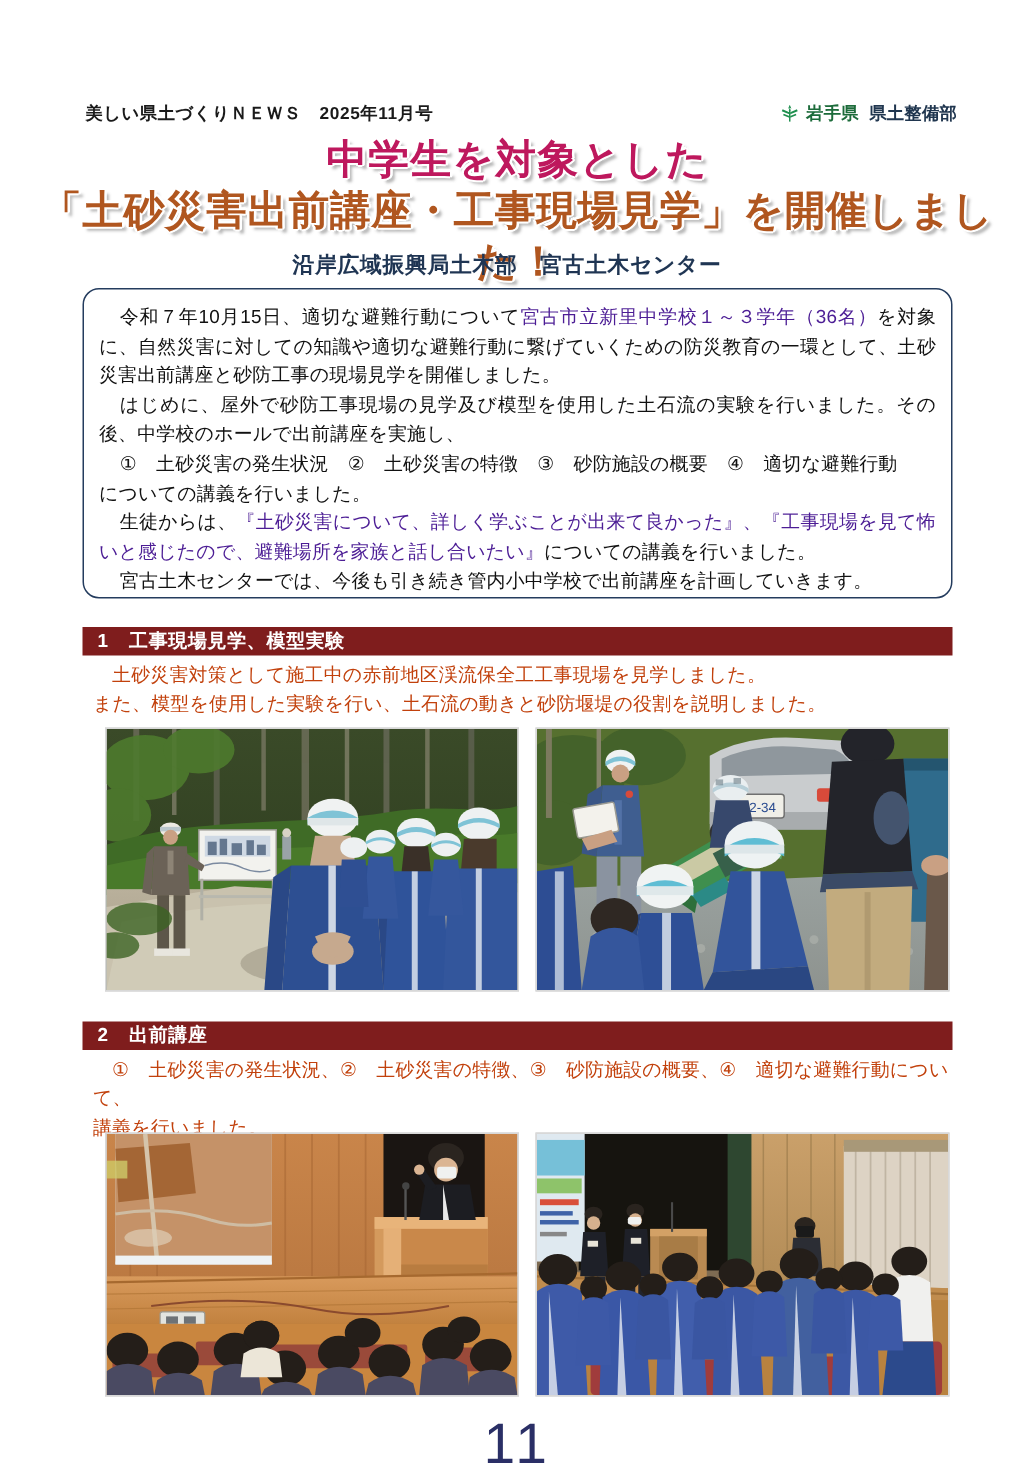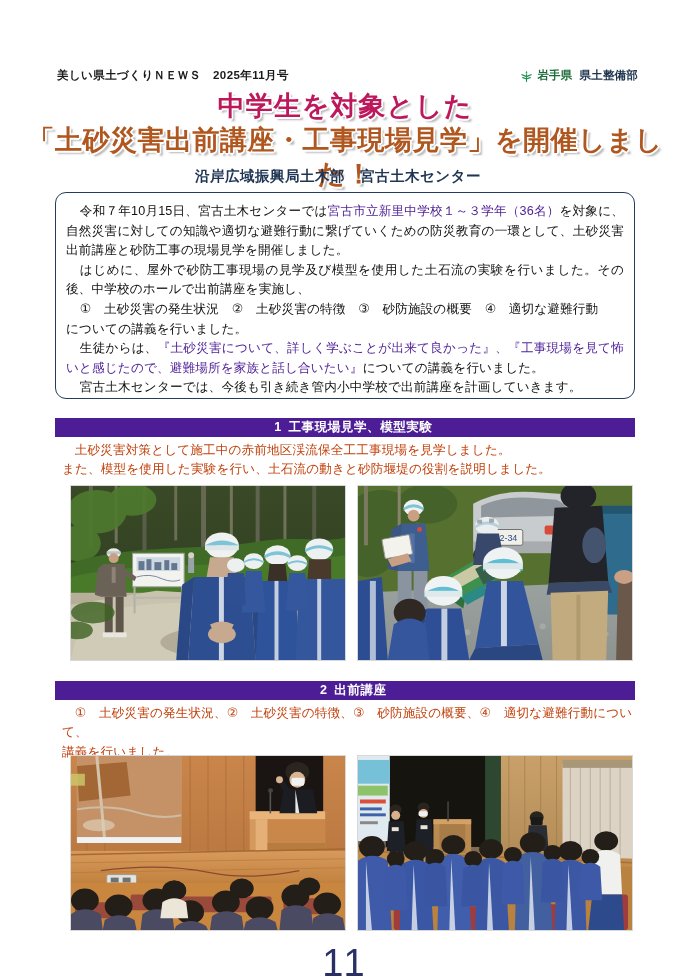--- a/index.html
+++ b/index.html
@@ -49,23 +49,23 @@
   .bodybox p{
     margin:0;font-size:12.6px;line-height:19.6px;color:#111;
     letter-spacing:.15px;text-align:justify;
   }
   .ind{text-indent:1.1em;}
   .red{color:#4c1d95;}
   .redline{color:#e2211c;text-indent:1.1em;}
 
   
   .secbar{
-    position:absolute;left:55px;width:580px;height:19px;background:#4c1d95;
+    position:absolute;left:55px;width:580px;height:19px;background:#7f1d1d;
     color:#ffffff;font-size:12.6px;font-weight:bold;line-height:19px;
-    box-sizing:border-box;padding-left:10px;letter-spacing:.5px;text-align:center;
+    box-sizing:border-box;padding-left:10px;letter-spacing:.5px;
   }
   .secbar .num{display:inline-block;min-width:21px;}
   .secbody{
     position:absolute;left:62px;width:575px;
     font-size:12.6px;line-height:19.4px;color:#c2410c;letter-spacing:.15px;
   }
   .secbody p{margin:0;}
 
   
   .photo{position:absolute;border:1px solid #d8d8d8;box-sizing:border-box;overflow:hidden;background:#cfcfcf;}
@@ -104,21 +104,21 @@
   </div>
 
   <div class="title-wrap">
     <div class="title1">中学生を対象とした</div>
     <div class="title2">「土砂災害出前講座・工事現場見学」を開催しました！</div>
   </div>
 
   <div class="subtitle">沿岸広域振興局土木部　宮古土木センター</div>
 
   <div class="bodybox">
-    <p class="ind"><span>令和７年10月15日、宮古土木センターでは</span><span class="red">宮古市立新里中学校１～３学年（36名）</span><span>を対象に、自然災害に対しての知識や適切な避難行動に繋げていくための防災教育の一環として、土砂災害出前講座と砂防工事の現場見学を開催しました。</span></p>
+    <p class="ind"><span>令和７年10月15日、適切な避難行動について</span><span class="red">宮古市立新里中学校１～３学年（36名）</span><span>を対象に、自然災害に対しての知識や適切な避難行動に繋げていくための防災教育の一環として、土砂災害出前講座と砂防工事の現場見学を開催しました。</span></p>
     <p class="ind">はじめに、屋外で砂防工事現場の見学及び模型を使用した土石流の実験を行いました。その後、中学校のホールで出前講座を実施し、</p>
     <p class="redline">①　土砂災害の発生状況　②　土砂災害の特徴　③　砂防施設の概要　④　適切な避難行動</p>
     <p>についての講義を行いました。</p>
     <p class="ind"><span>生徒からは、</span><span class="red">『土砂災害について、詳しく学ぶことが出来て良かった』、『工事現場を見て怖いと感じたので、避難場所を家族と話し合いたい』</span><span>についての講義を行いました。</span></p>
     <p class="ind">宮古土木センターでは、今後も引き続き管内小中学校で出前講座を計画していきます。</p>
   </div>
 
   <div class="secbar" style="top:394px;">
     <span class="num">1</span><span>工事現場見学、模型実験</span>
   </div>

